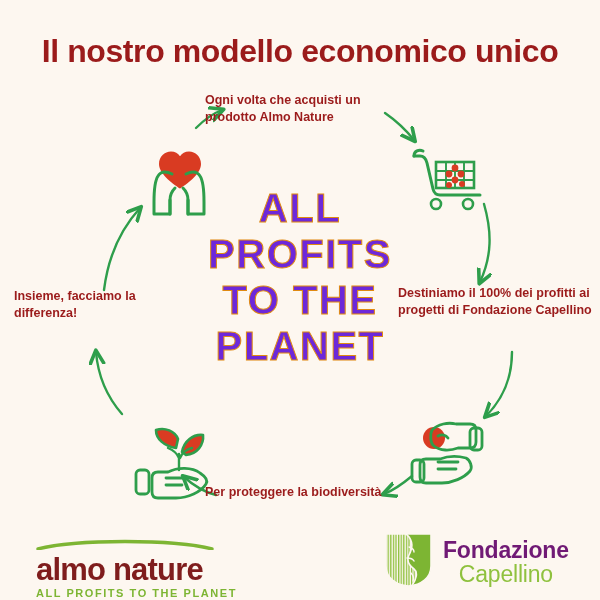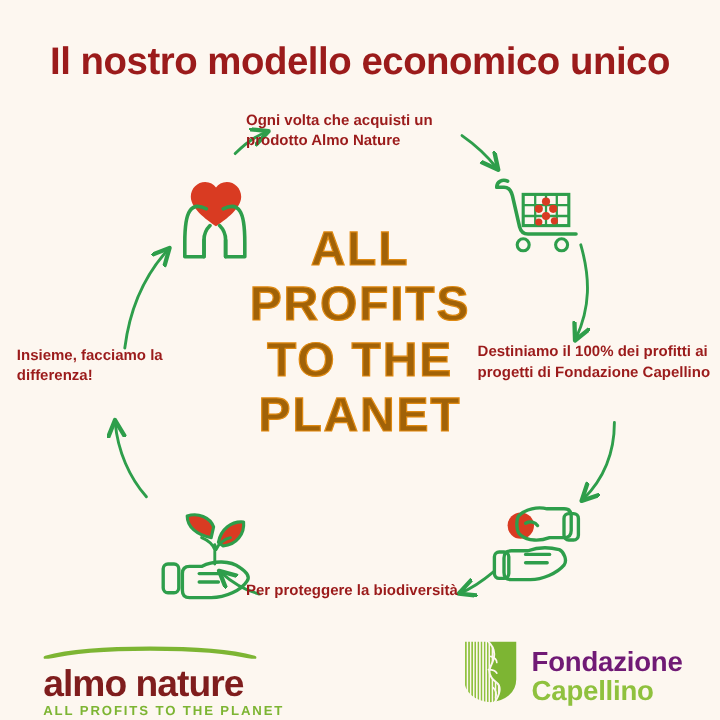--- a/index.html
+++ b/index.html
@@ -20,21 +20,21 @@
     color:#9B1B1B;
   }
 
   
   #center-headline{
     position:absolute;left:170px;top:185px;width:260px;
     text-align:center;
     font-size:40px;line-height:46px;
     font-weight:bold;
     letter-spacing:1.5px;
-    color:#a16207;
+    color:#6d28d9;
     -webkit-text-stroke:1px #E08A12;
   }
   #center-headline span{display:block;}
 
   
   .caption{
     position:absolute;
     font-size:12.5px;line-height:16.5px;
     font-weight:bold;
     color:#9B1B1B;
@@ -56,22 +56,22 @@
   }
   .logo-almo-tag{
     font-size:11px;font-weight:bold;color:#7DB533;
     letter-spacing:1.55px;margin-top:2px;
   }
   .logo-fond-word1{
     font-size:23px;font-weight:bold;color:#701a75;
     letter-spacing:-0.2px;line-height:24px;
   }
   .logo-fond-word2{
-    font-size:23px;font-weight:bold;color:#8FC13E;
-    letter-spacing:-0.2px;line-height:24px;
+    font-size:23px;font-weight:normal;color:#8FC13E;
+    letter-spacing:-0.2px;line-height:24px;text-align:center;
   }
 </style>
 </head>
 <body>
 
 <div id="canvas">
 
   <div id="page-title">Il nostro modello economico unico</div>
 
   <svg class="layer" viewBox="0 0 600 600">

